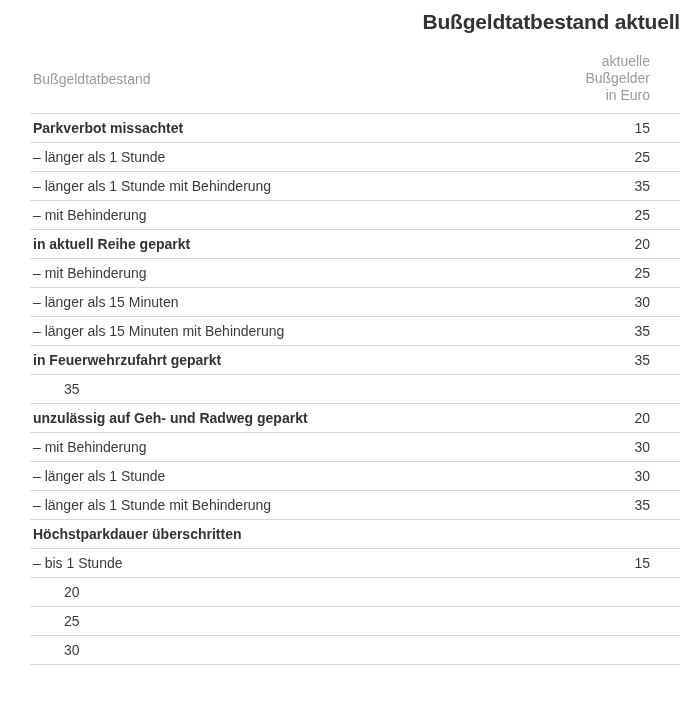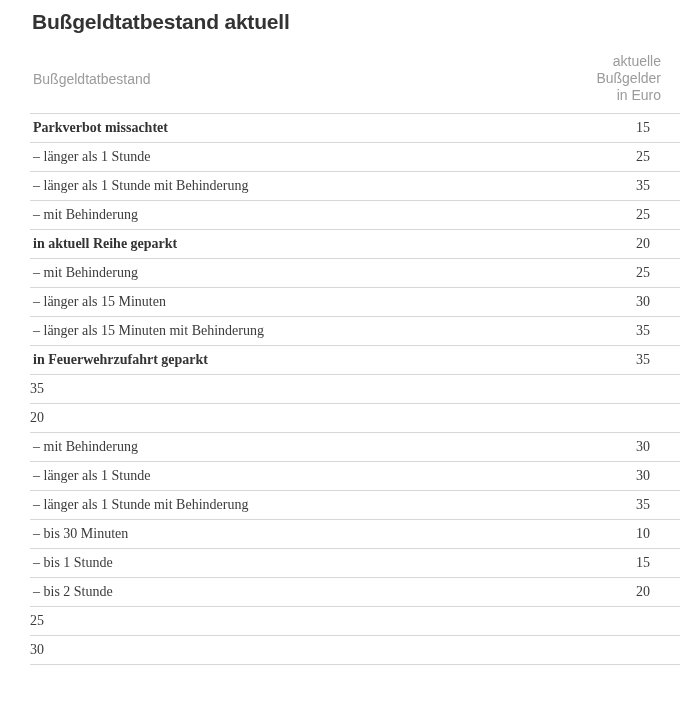--- a/index.html
+++ b/index.html
@@ -17,64 +17,65 @@
   .page {
     padding-left: 30px;
   }
   .page-title {
     font-size: 21px;
     font-weight: 700;
     color: #333333;
     margin: 10px 0 0 2px;
     line-height: 24px;
     letter-spacing: -0.2px;
+    text-align: right;
   }
   .fines-table {
     width: 650px;
   }
   .table-header {
     display: flex;
     justify-content: space-between;
     align-items: center;
     padding: 19px 0 9px 0;
     border-bottom: 1px solid #d8d8d8;
     color: #9b9b9b;
     font-size: 14px;
   }
   .th-left {
     padding-left: 3px;
   }
   .th-right {
     text-align: right;
-    padding-right: 19px;
+    padding-right: 30px;
     line-height: 17px;
     white-space: pre-line;
   }
   .row {
     display: flex;
     justify-content: space-between;
     align-items: center;
     border-bottom: 1px solid #d8d8d8;
     min-height: 28px;
     font-size: 14px;
     color: #3b3b3b;
-    font-family: Liberation Serif, serif;
   }
   .row .label {
     padding: 5px 10px 5px 3px;
     max-width: 320px;
     line-height: 18px;
   }
   .row.bold .label {
     font-weight: 700;
     color: #333333;
   }
   .row .value {
     padding-right: 30px;
     white-space: nowrap;
+    margin-left: 34px;
   }
 </style>
 </head>
 <body>
 
 <div class="page">
   <h1 class="page-title">Bußgeldtatbestand aktuell</h1>
 
   <div class="fines-table">
     <div class="table-header">
@@ -127,51 +128,51 @@
   <div class="row bold">
     <div class="cell label">in Feuerwehrzufahrt geparkt</div>
     <div class="cell value">35</div>
   </div>
 
   <div class="row bold">
     <div class="cell value">35</div>
   </div>
 
   <div class="row bold">
+    <div class="cell label">unzulässig auf Geh- und Radweg geparkt</div>
     <div class="cell value">20</div>
   </div>
 
   <div class="row">
     <div class="cell label">– mit Behinderung</div>
     <div class="cell value">30</div>
   </div>
 
   <div class="row">
     <div class="cell label">– länger als 1 Stunde</div>
     <div class="cell value">30</div>
   </div>
 
   <div class="row">
     <div class="cell label">– länger als 1 Stunde mit Behinderung</div>
     <div class="cell value">35</div>
   </div>
 
+  <div class="row bold">
+    <div class="cell label">Höchstparkdauer überschritten</div>
+    <div class="cell value"></div>
+  </div>
 
-  <div class="row">
-    <div class="cell label">– bis 30 Minuten</div>
-    <div class="cell value">10</div>
-  </div>
 
   <div class="row">
     <div class="cell label">– bis 1 Stunde</div>
     <div class="cell value">15</div>
   </div>
 
   <div class="row">
-    <div class="cell label">– bis 2 Stunde</div>
     <div class="cell value">20</div>
   </div>
 
   <div class="row">
     <div class="cell value">25</div>
   </div>
 
   <div class="row">
     <div class="cell value">30</div>
   </div>

